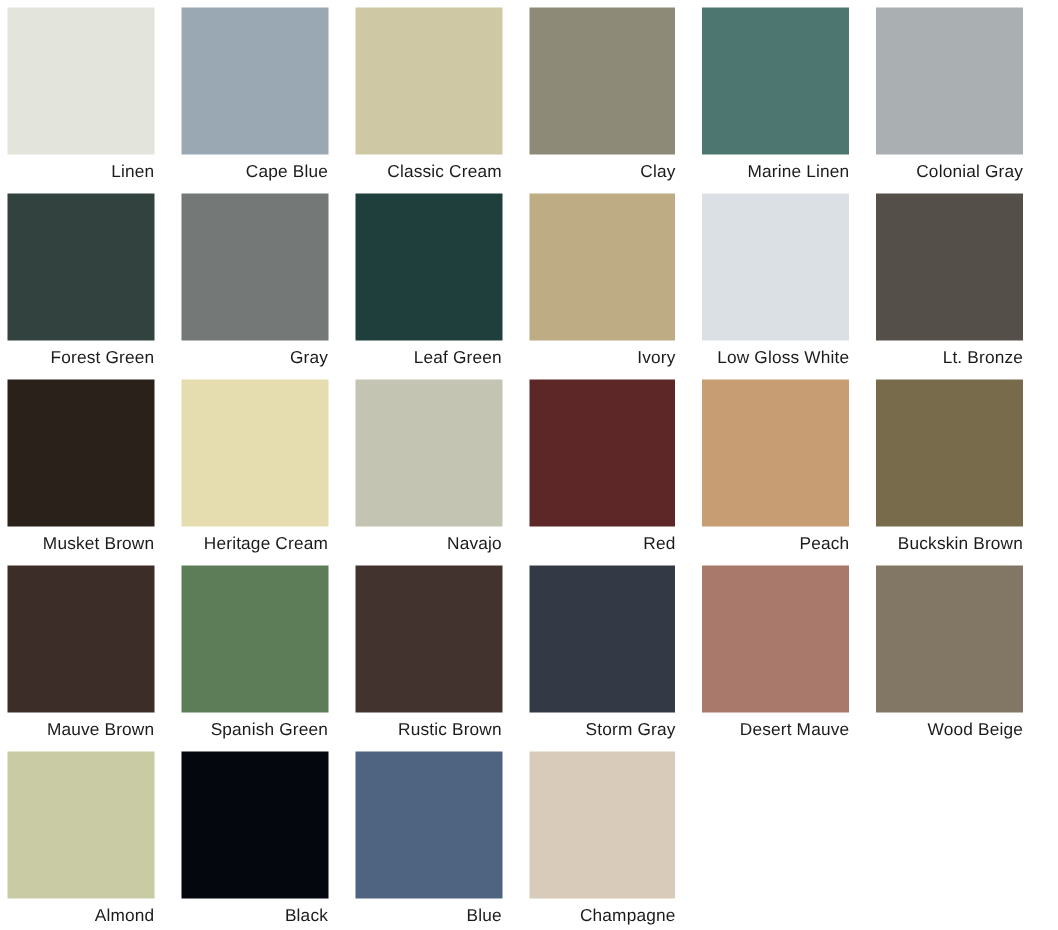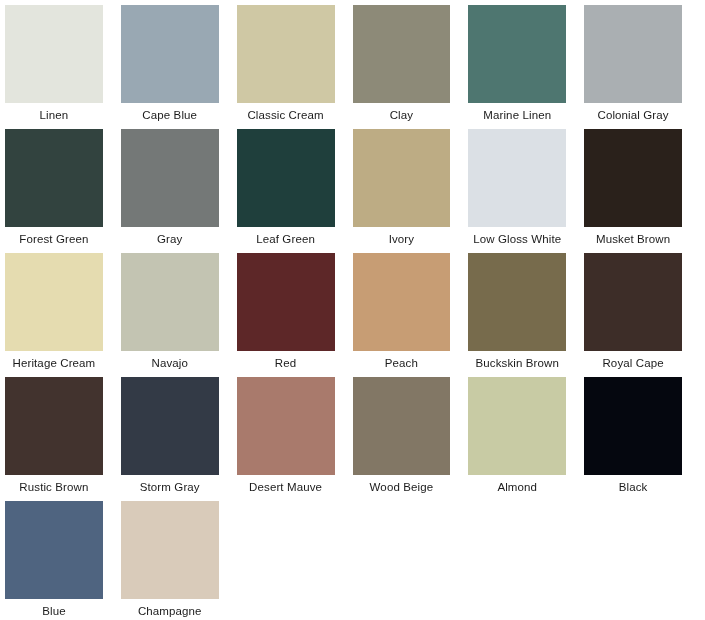--- a/index.html
+++ b/index.html
@@ -21,21 +21,21 @@
     column-gap: 0px;
     row-gap: 0px;
     padding: 5px 5px 0 5px;
     box-sizing: border-box;
     width: 705px;
     height: 620px;
   }
   .swatch-cell {
     display: flex;
     flex-direction: column;
-    align-items: center;
+    align-items: flex-end;
     box-sizing: border-box;
     padding-right: 18px;
   }
   .swatch-chip {
     width: 100%;
     height: 98px;
     display: block;
     box-sizing: border-box;
   }
   .swatch-label {
@@ -90,20 +90,24 @@
     </div>
     <div class="swatch-cell">
       <div class="swatch-chip" style="background-color: rgb(189, 172, 132);"></div>
       <div class="swatch-label">Ivory</div>
     </div>
     <div class="swatch-cell">
       <div class="swatch-chip" style="background-color: rgb(219, 224, 229);"></div>
       <div class="swatch-label">Low Gloss White</div>
     </div>
     <div class="swatch-cell">
+      <div class="swatch-chip" style="background-color: rgb(84, 79, 73);"></div>
+      <div class="swatch-label">Lt. Bronze</div>
+    </div>
+    <div class="swatch-cell">
       <div class="swatch-chip" style="background-color: rgb(42, 33, 27);"></div>
       <div class="swatch-label">Musket Brown</div>
     </div>
     <div class="swatch-cell">
       <div class="swatch-chip" style="background-color: rgb(229, 220, 176);"></div>
       <div class="swatch-label">Heritage Cream</div>
     </div>
     <div class="swatch-cell">
       <div class="swatch-chip" style="background-color: rgb(195, 196, 178);"></div>
       <div class="swatch-label">Navajo</div>
@@ -115,21 +119,25 @@
     <div class="swatch-cell">
       <div class="swatch-chip" style="background-color: rgb(199, 157, 116);"></div>
       <div class="swatch-label">Peach</div>
     </div>
     <div class="swatch-cell">
       <div class="swatch-chip" style="background-color: rgb(119, 107, 76);"></div>
       <div class="swatch-label">Buckskin Brown</div>
     </div>
     <div class="swatch-cell">
       <div class="swatch-chip" style="background-color: rgb(61, 45, 40);"></div>
-      <div class="swatch-label">Royal Cape</div>
+      <div class="swatch-label">Mauve Brown</div>
+    </div>
+    <div class="swatch-cell">
+      <div class="swatch-chip" style="background-color: rgb(93, 124, 88);"></div>
+      <div class="swatch-label">Spanish Green</div>
     </div>
     <div class="swatch-cell">
       <div class="swatch-chip" style="background-color: rgb(66, 51, 46);"></div>
       <div class="swatch-label">Rustic Brown</div>
     </div>
     <div class="swatch-cell">
       <div class="swatch-chip" style="background-color: rgb(51, 58, 70);"></div>
       <div class="swatch-label">Storm Gray</div>
     </div>
     <div class="swatch-cell">

